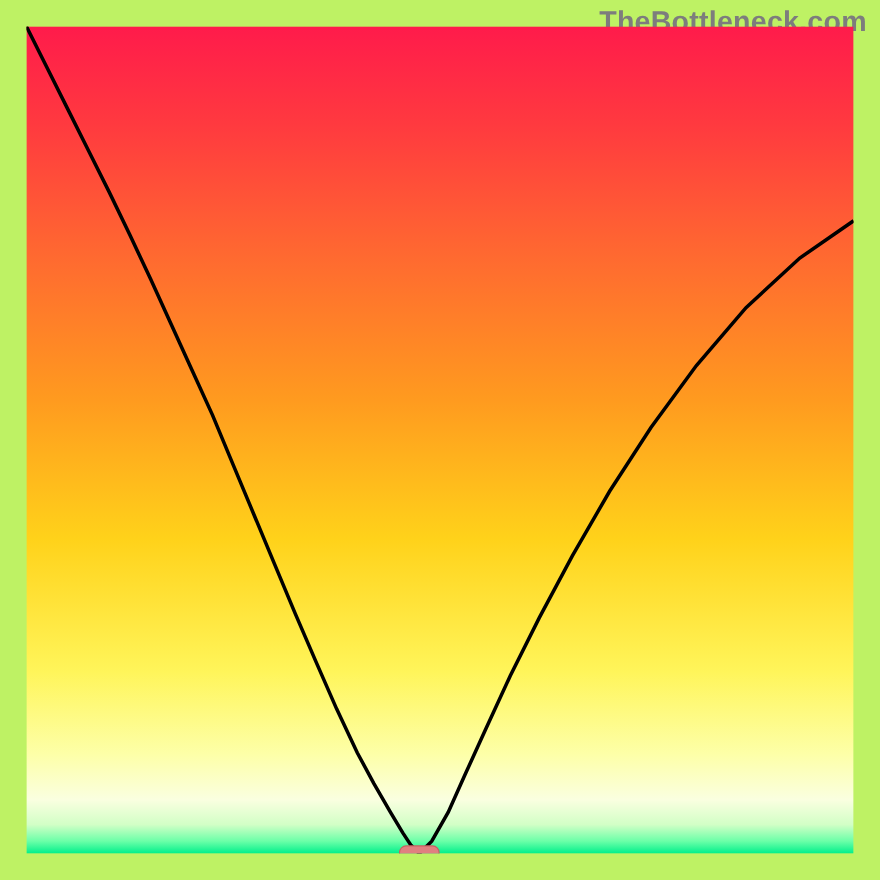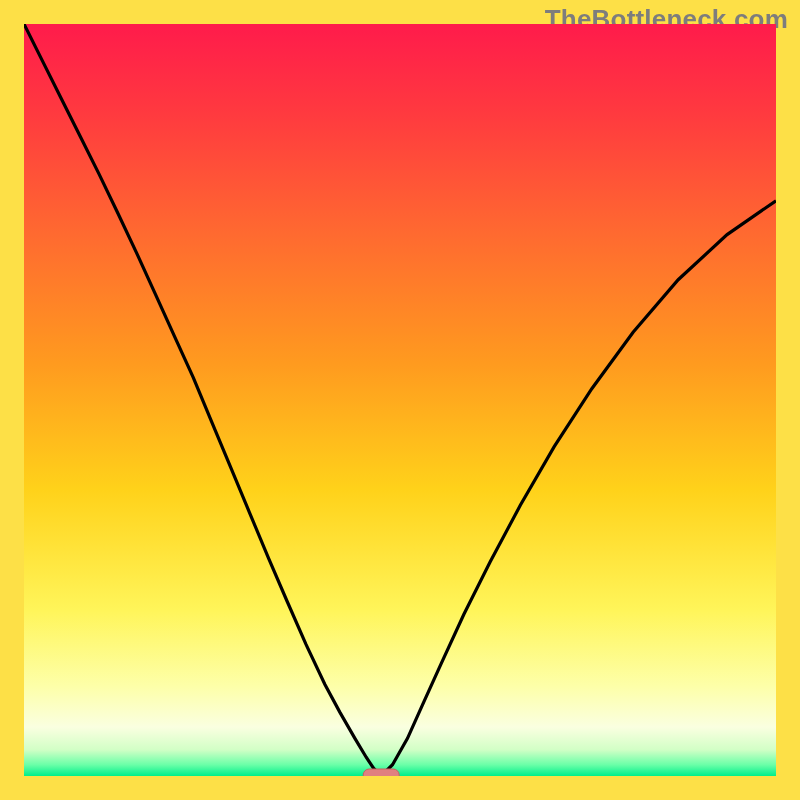--- a/index.html
+++ b/index.html
@@ -1,16 +1,16 @@
 <!DOCTYPE html>
 <html><head>
 <meta charset="utf-8">
 <style>
   html,body{margin:0;padding:0;width:800px;height:800px;overflow:hidden;font-family:Arial,Helvetica,sans-serif}
-  .frame{position:relative;width:800px;height:800px;background:#fde047}
+  .frame{position:relative;width:800px;height:800px;background:#bef264}
   .watermark{position:absolute;top:4px;right:12px;color:#7d7d7d;font-size:26px;font-weight:600;letter-spacing:.2px}
   .plot{position:absolute;left:24px;top:24px;width:752px;height:752px}
   svg{display:block}
 </style>
 </head>
 <body>
 
 <div class="frame">
   <div class="watermark">TheBottleneck.com</div>
 

